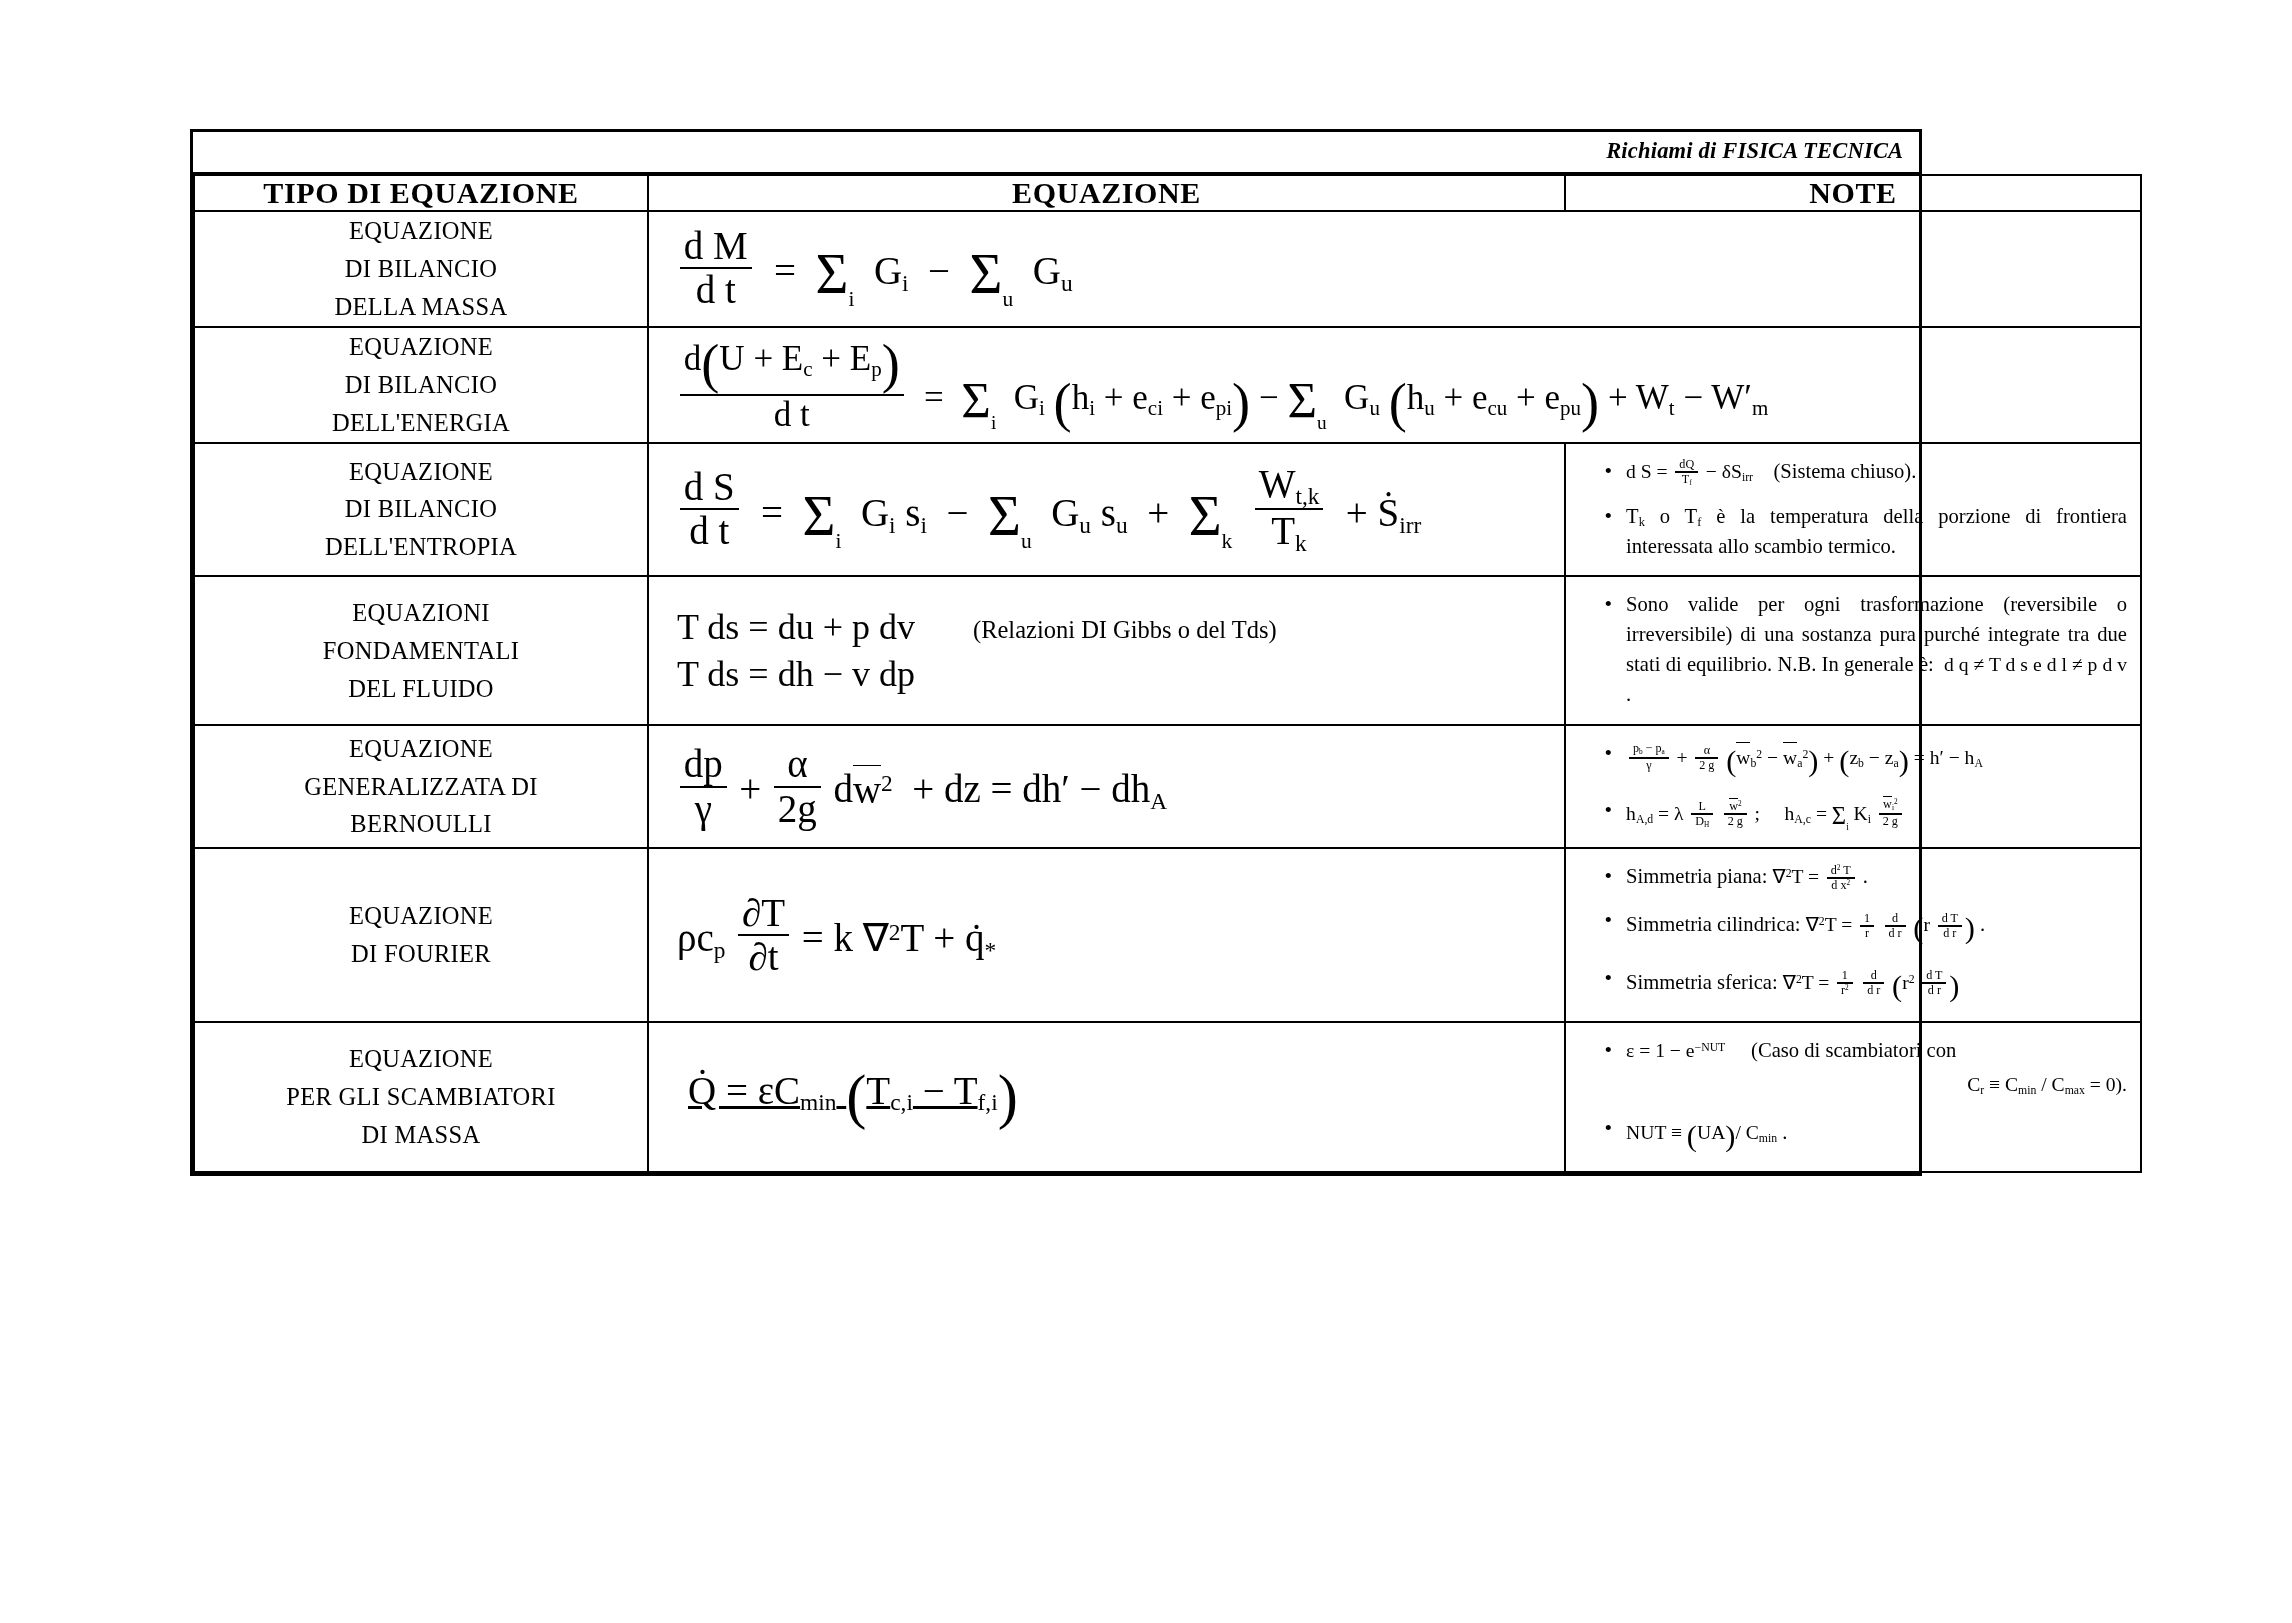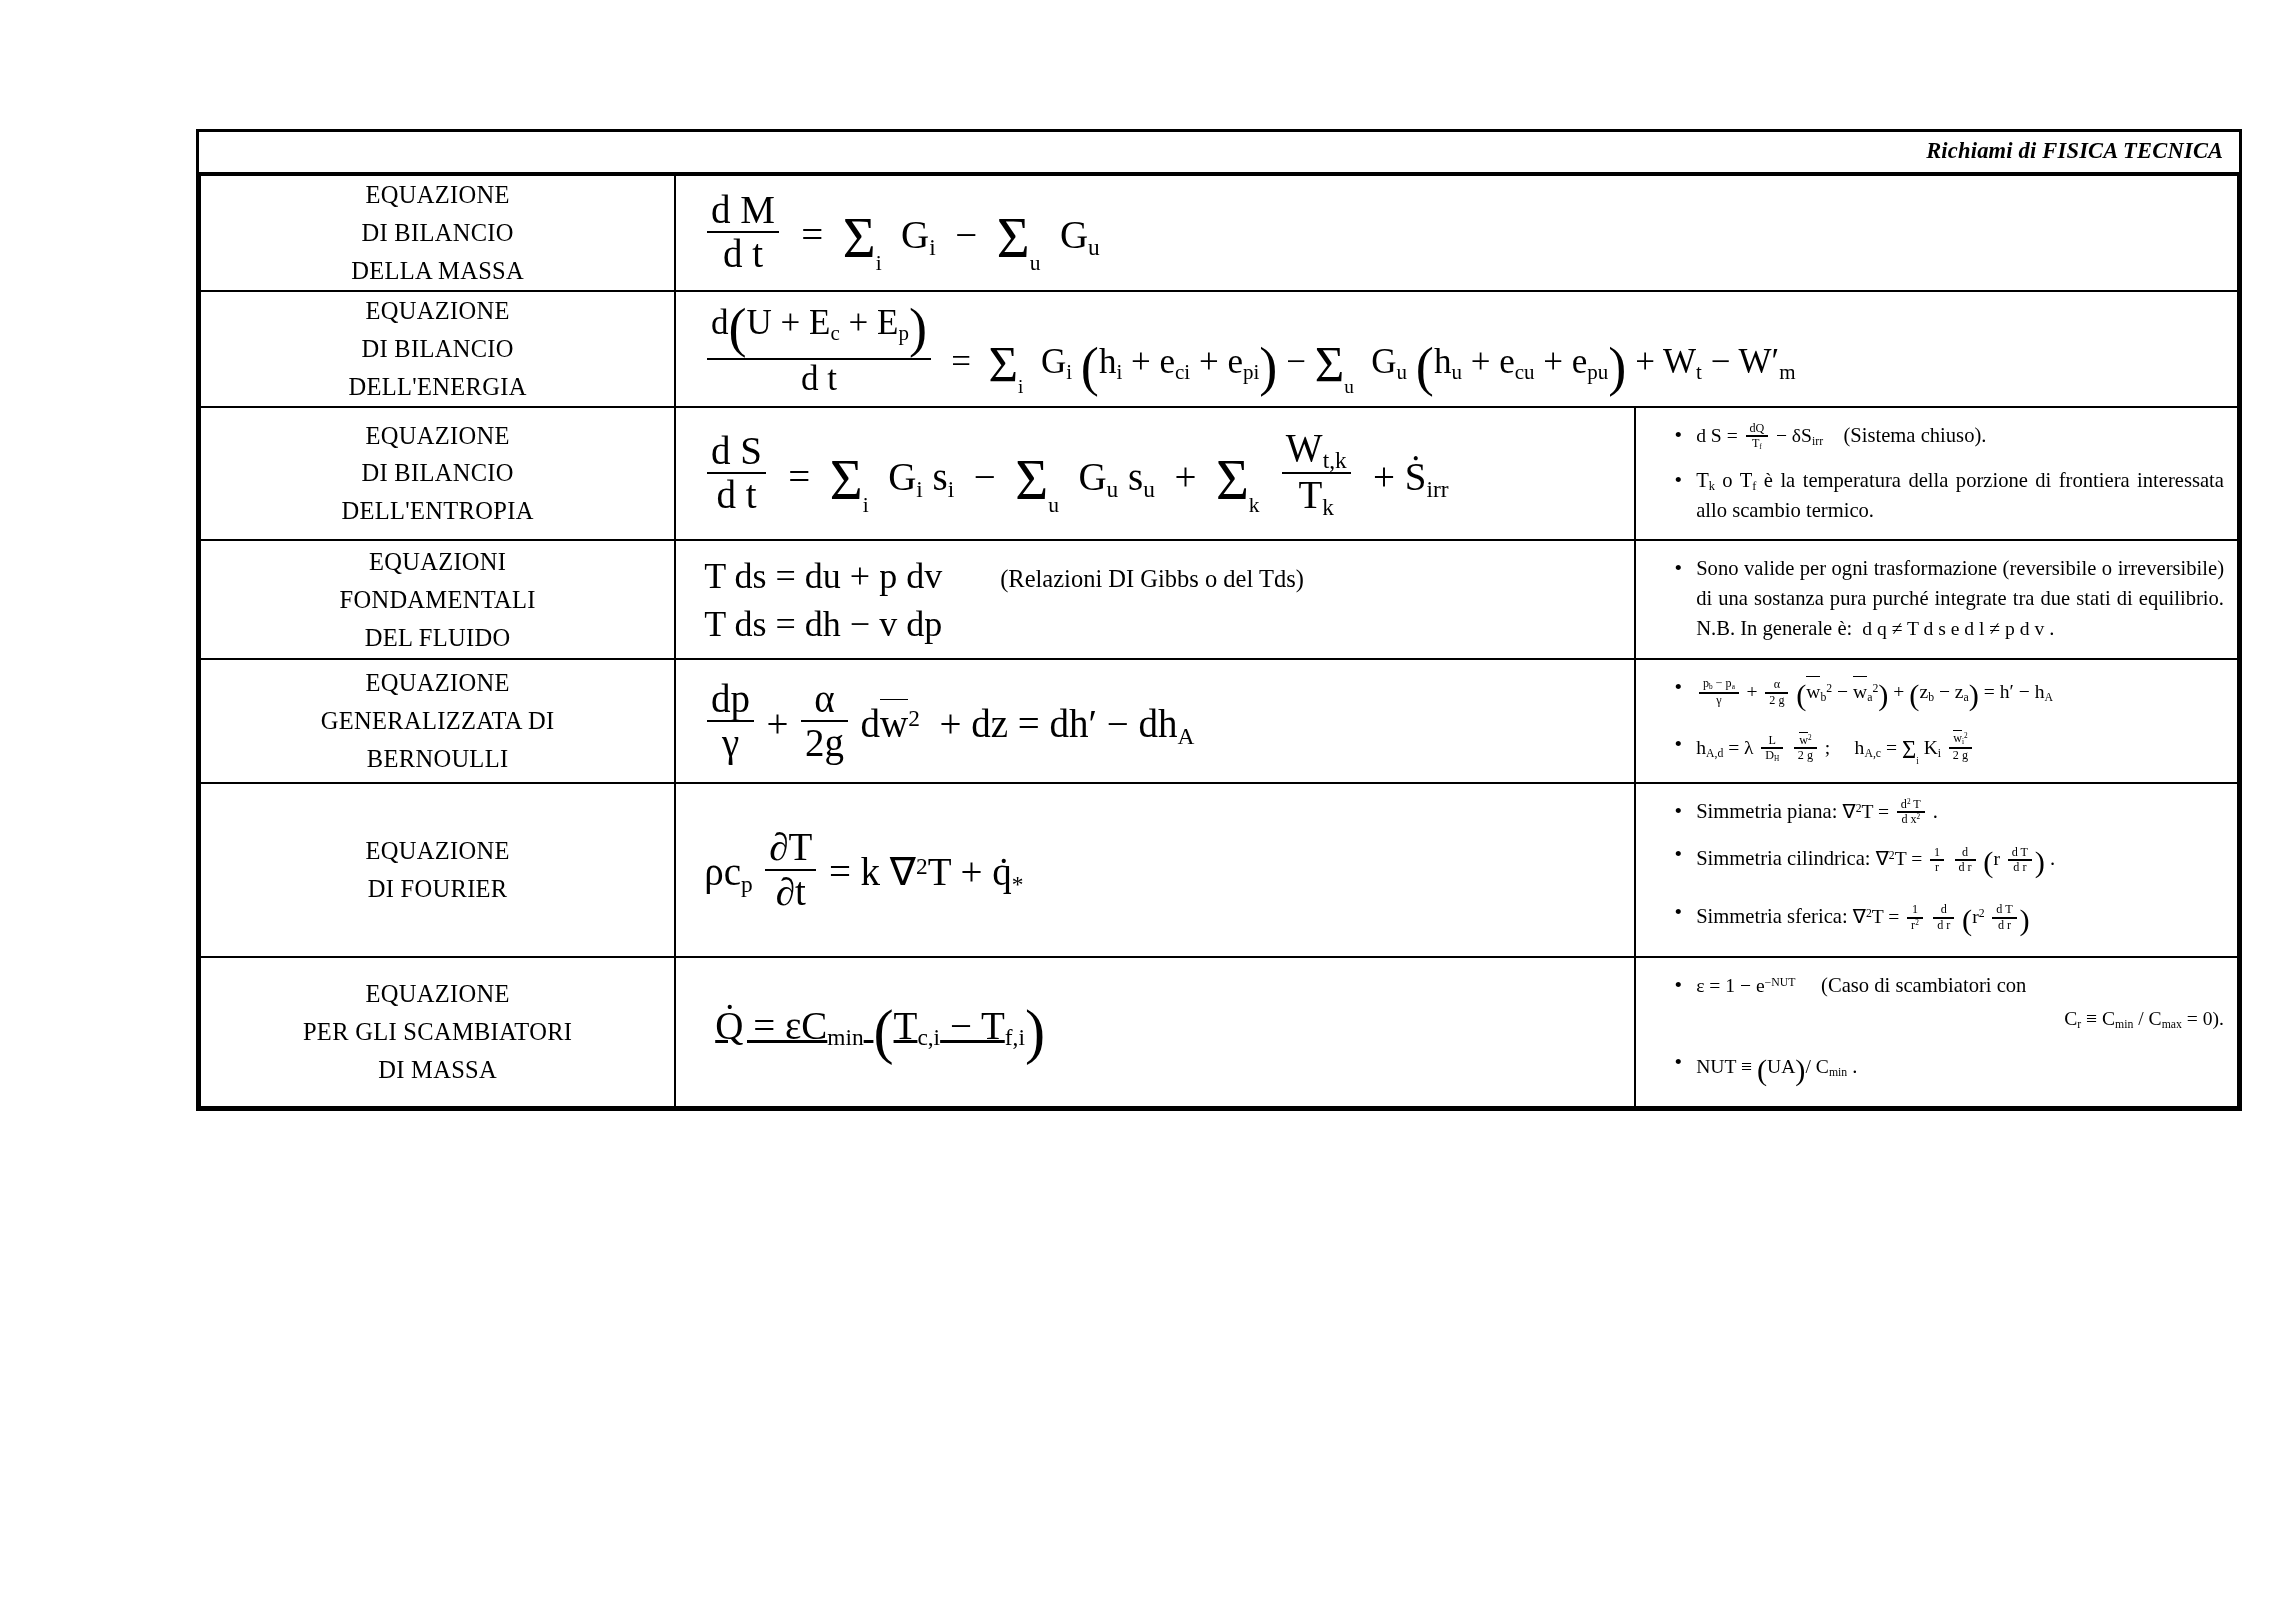--- a/index.html
+++ b/index.html
@@ -15,23 +15,23 @@
     position: relative;
   }
   .page {
     position: absolute;
     left: 0; top: 0;
     width: 2293px;
     height: 1623px;
   }
   .sheet {
     position: absolute;
-    left: 196px;
+    left: 190px;
     top: 129px;
-    width: 2046px;
+    width: 1732px;
     border: 3.9px solid #000;
     box-sizing: border-box;
   }
   .header-band {
     border-bottom: 2.9px solid #000;
     padding: 5.9px 15.7px 7.8px 0;
     text-align: right;
   }
   .header-band .hdr-text {
     font-style: italic;
@@ -138,20 +138,25 @@
     </div>
 
     <table class="main">
       <colgroup>
           <col class="c1">
           <col class="c2">
           <col class="c3">
         </colgroup>
       <tbody>
 
+      <tr>
+        <th class="colhead">TIPO DI EQUAZIONE</th>
+        <th class="colhead">EQUAZIONE</th>
+        <th class="colhead">NOTE</th>
+      </tr>
 
       <tr>
         <td class="rowlabel">
           <div>EQUAZIONE</div>
           <div>DI BILANCIO</div>
           <div>DELLA MASSA</div>
         </td>
         <td class="eqcell" colspan="2">
           <div class="math eqline">
             <span class="frac"><span class="num">d M</span><span class="den">d t</span></span>

